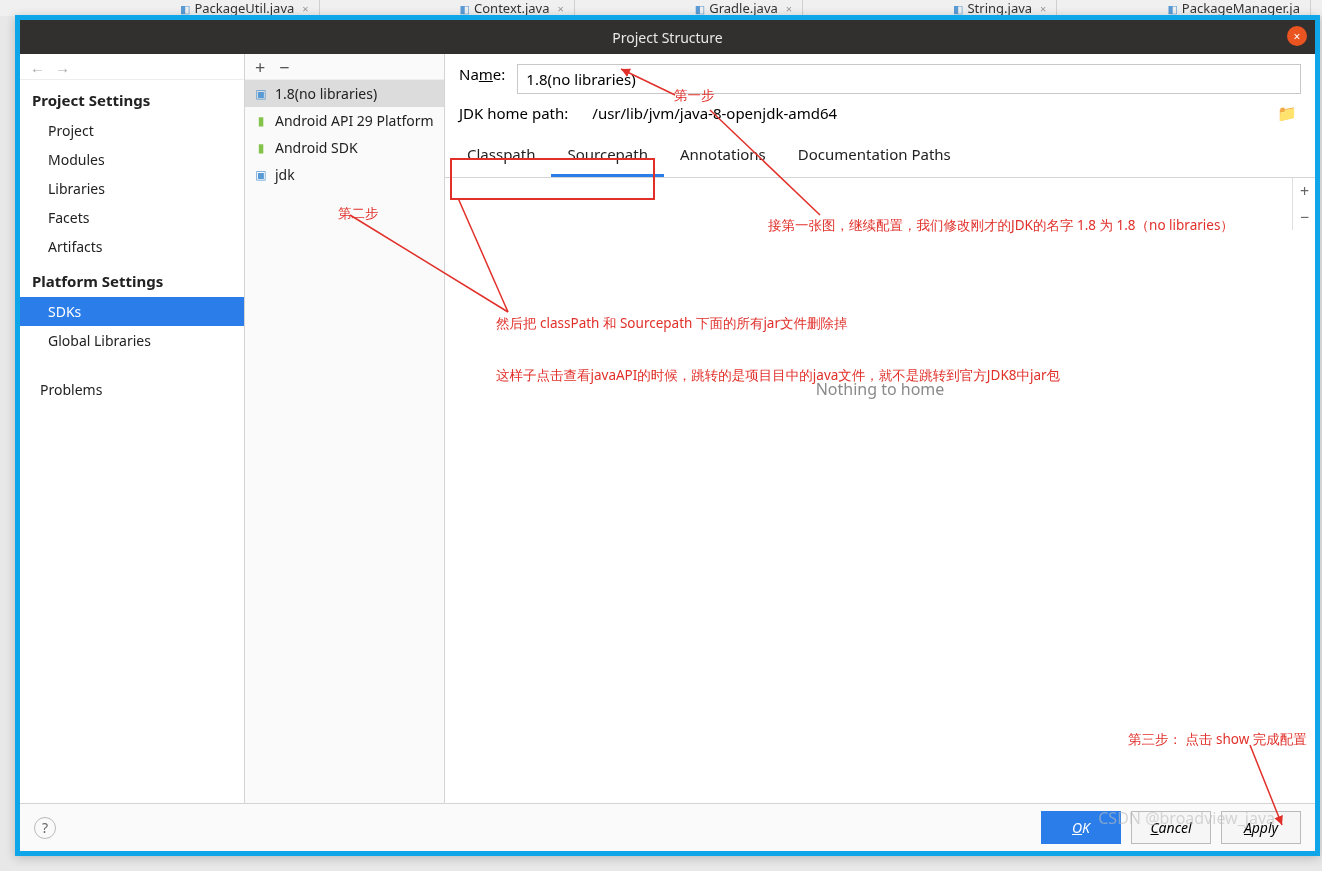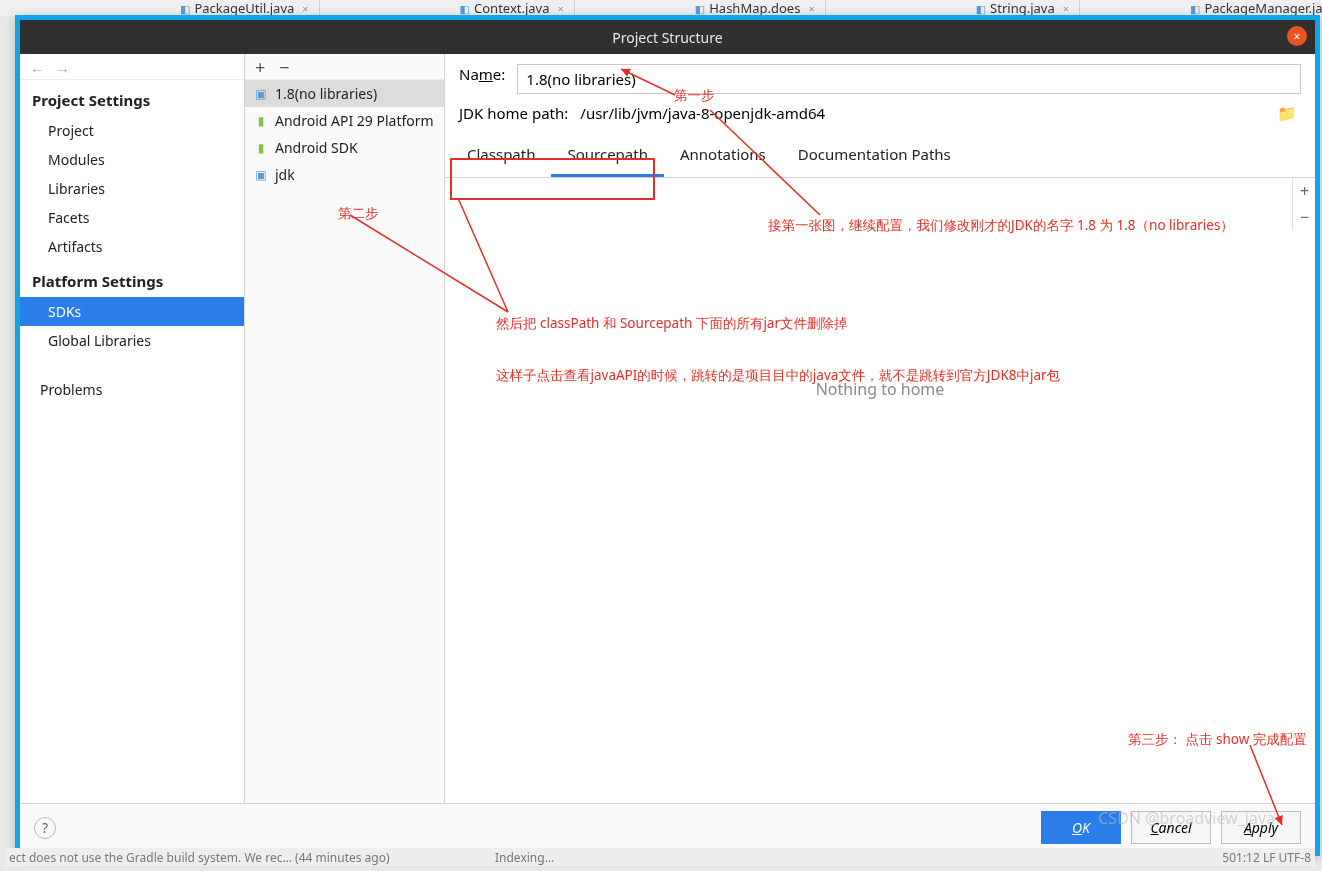--- a/index.html
+++ b/index.html
@@ -34,21 +34,21 @@
   .mi-icon { width:16px; text-align:center; font-size:12px; }
   .ic-folder { color:#5b9bd5; }
   .ic-android { color:#84c34a; }
 
   
   .maincol { flex:1; display:flex; flex-direction:column; min-width:0; position:relative; }
   .formrow { display:flex; align-items:flex-start; gap:12px; padding:10px 14px 4px 14px; font-size:15px; }
   .formrow label { white-space:nowrap; }
   .formrow .und { text-decoration: underline; }
   .textinput { flex:1; border:1px solid #c8c8c8; background:#fff; padding:4px 8px; font-size:15px; }
-  .pathrow { display:flex; align-items:center; gap:12px; padding:4px 14px 10px 14px; font-size:15px; }
+  .pathrow { display:flex; align-items:center; gap:24px; padding:4px 14px 10px 14px; font-size:15px; }
   .pathrow input { flex:1; border:0; background:transparent; font-size:15px; }
   .pathrow .browse { color:#aaa; font-size:16px; padding:0 4px; cursor:pointer;}
 
   .tabsrow { display:flex; border-bottom:1px solid #d4d4d4; padding:0 6px; }
   .tab { padding:10px 16px; font-size:15px; color:#222; cursor:pointer; border-bottom:3px solid transparent; }
   .tab.active { border-bottom-color:#2b7de9; }
 
   .contentarea { flex:1; position:relative; background:#fff; }
   .plusminus { position:absolute; right:-1px; top:0; width:24px; display:flex; flex-direction:column; border-left:1px solid #e0e0e0; }
   .plusminus span { text-align:center; font-size:16px; color:#666; padding:2px 0; cursor:pointer; }
@@ -79,21 +79,21 @@
       <span>PackageUtil.java</span>
       <span class="x">×</span>
     </div>
   <div class="bg-tab" style="margin-left:130px">
       <span class="ficon">◧</span>
       <span>Context.java</span>
       <span class="x">×</span>
     </div>
   <div class="bg-tab" style="margin-left:110px">
       <span class="ficon">◧</span>
-      <span>HashMap.does</span>
+      <span>Gradle.java</span>
       <span class="x">×</span>
     </div>
   <div class="bg-tab" style="margin-left:140px">
       <span class="ficon">◧</span>
       <span>String.java</span>
       <span class="x">×</span>
     </div>
   <div class="bg-tab" style="margin-left:100px">
       <span class="ficon">◧</span>
       <span>PackageManager.ja</span>
@@ -201,18 +201,13 @@
 
   <div class="anno" style="left:654px; top:66px;">第一步</div>
   <div class="anno" style="left:318px; top:184px;">第二步</div>
   <div class="anno" style="left:748px; top:196px;">接第一张图，继续配置，我们修改刚才的JDK的名字 1.8 为 1.8（no libraries）</div>
   <div class="anno" style="left:476px; top:294px;">然后把 classPath 和 Sourcepath 下面的所有jar文件删除掉</div>
   <div class="anno" style="left:476px; top:346px;">这样子点击查看javaAPI的时候，跳转的是项目目中的java文件，就不是跳转到官方JDK8中jar包</div>
   <div class="anno" style="left:1108px; top:710px;">第三步： 点击 show 完成配置</div>
 
   <div class="watermark">CSDN @broadview_java</div>
 
-  <div class="ghost">
-    <span>ect does not use the Gradle build system. We rec… (44 minutes ago)</span>
-    <span style="position:absolute;left:490px">Indexing…</span>
-    <span>501:12  LF  UTF-8</span>
-  </div>
 </div>
 
 </body></html>

